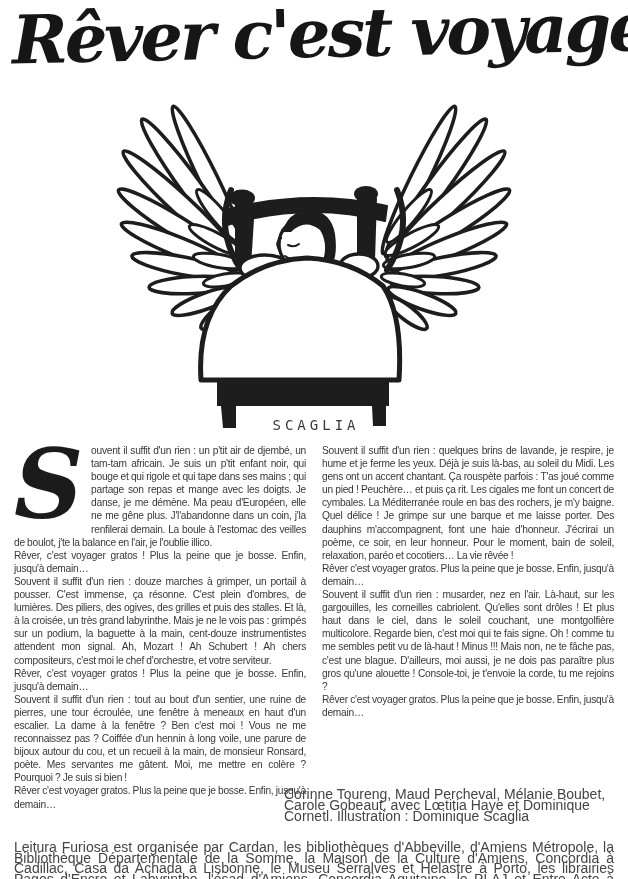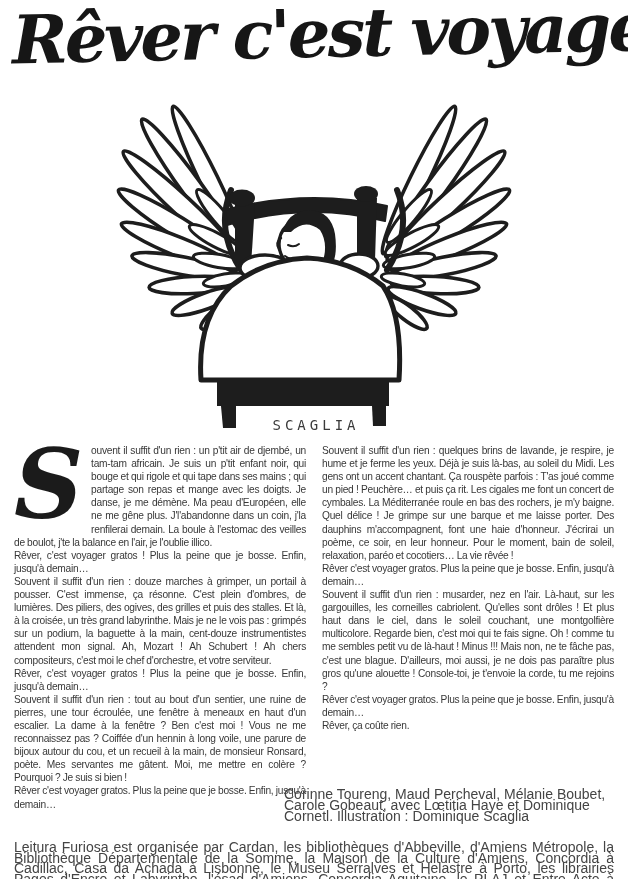--- a/index.html
+++ b/index.html
@@ -149,19 +149,18 @@
     <p>Souvent il suffit d'un rien : douze marches à grimper, un portail à pousser. C'est immense, ça résonne. C'est plein d'ombres, de lumières. Des piliers, des ogives, des grilles et puis des stalles. Et là, à la croisée, un très grand labyrinthe. Mais je ne le vois pas : grimpés sur un podium, la baguette à la main, cent-douze instrumentistes attendent mon signal. Ah, Mozart ! Ah Schubert ! Ah chers compositeurs, c'est moi le chef d'orchestre, et votre serviteur.</p>
     <p>Rêver, c'est voyager gratos ! Plus la peine que je bosse. Enfin, jusqu'à demain…</p>
     <p>Souvent il suffit d'un rien : tout au bout d'un sentier, une ruine de pierres, une tour écroulée, une fenêtre à meneaux en haut d'un escalier. La dame à la fenêtre ? Ben c'est moi ! Vous ne me reconnaissez pas ? Coiffée d'un hennin à long voile, une parure de bijoux autour du cou, et un recueil à la main, de monsieur Ronsard, poète. Mes servantes me gâtent. Moi, me mettre en colère ? Pourquoi ? Je suis si bien !</p>
     <p>Rêver c'est voyager gratos. Plus la peine que je bosse. Enfin, jusqu'à demain…</p>
   </div>
   <div class="col">
     <p>Souvent il suffit d'un rien : quelques brins de lavande, je respire, je hume et je ferme les yeux. Déjà je suis là-bas, au soleil du Midi. Les gens ont un accent chantant. Ça rouspète parfois : T'as joué comme un pied ! Peuchère… et puis ça rit. Les cigales me font un concert de cymbales. La Méditerranée roule en bas des rochers, je m'y baigne. Quel délice ! Je grimpe sur une barque et me laisse porter. Des dauphins m'accompagnent, font une haie d'honneur. J'écrirai un poème, ce soir, en leur honneur. Pour le moment, bain de soleil, relaxation, paréo et cocotiers… La vie rêvée !</p>
     <p>Rêver c'est voyager gratos. Plus la peine que je bosse. Enfin, jusqu'à demain…</p>
     <p>Souvent il suffit d'un rien : musarder, nez en l'air. Là-haut, sur les gargouilles, les corneilles cabriolent. Qu'elles sont drôles ! Et plus haut dans le ciel, dans le soleil couchant, une montgolfière multicolore. Regarde bien, c'est moi qui te fais signe. Oh ! comme tu me sembles petit vu de là-haut ! Minus !!! Mais non, ne te fâche pas, c'est une blague. D'ailleurs, moi aussi, je ne dois pas paraître plus gros qu'une alouette ! Console-toi, je t'envoie la corde, tu me rejoins ?</p>
     <p>Rêver c'est voyager gratos. Plus la peine que je bosse. Enfin, jusqu'à demain…</p>
-    <p>Rêver, ça coûte rien.</p>
   </div>
 </div>
 
 <div class="credits">Corinne Toureng, Maud Percheval, Mélanie Boubet, Carole Gobeaut, avec Lœtitia Haye et Dominique Cornetl. Illustration : Dominique Scaglia</div>
 
 <div class="footer">Leitura Furiosa est organisée par Cardan, les bibliothèques d'Abbeville, d'Amiens Métropole, la Bibliothèque Départementale de la Somme, la Maison de la Culture d'Amiens, Concordia à Cadillac, Casa da Achada à Lisbonne, le Museu Serralves et Helastre à Porto, les librairies Pages d'Encre et Labyrinthe, l'ésad d'Amiens, Concordia Aquitaine, le PLAJ et Entre Acte à Cadillac.</div>
 
 </body></html>

